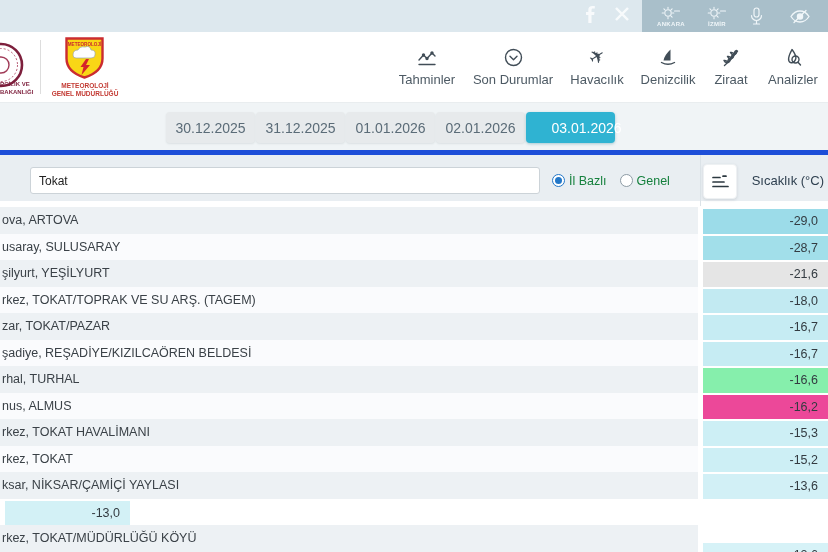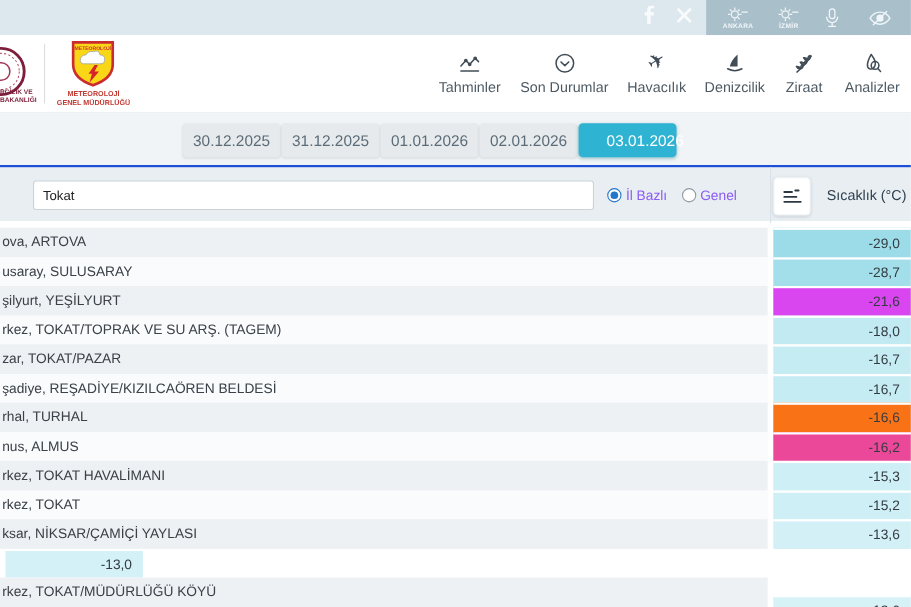--- a/index.html
+++ b/index.html
@@ -39,27 +39,27 @@
   #tabrow { left:0; top:103px; width:828px; height:47px; background:#f0f4f6; }
   #tabs { left:166px; top:9px; display:flex; gap:1px; }
   .tab { width:89px; height:31px; background:#e7eaec; border-radius:4px;
     display:flex; align-items:center; justify-content:center;
     font-size:14px; font-weight:normal; color:#5b6c78; cursor:pointer;
     box-shadow:0 1px 2px rgba(40,60,70,.10); }
   .tab.active { background:#2fb3d2; color:#fff; box-shadow:0 1px 3px rgba(30,120,140,.35);padding-left:32px; }
 
   
   #filterrow { left:0; top:150px; width:828px; height:51px; background:#e9eef2;
-    border-top:2px solid #1d4ed8; }
+    border-top:5px solid #1d4ed8; }
   #filterrow .vline { left:700px; top:0; width:1px; height:51px; background:#dce3e8; }
   #search-input { left:30px; top:12px; width:510px; height:27px; border:1px solid #ccd3d8;
     border-radius:3px; padding:0 8px; font-size:12px; color:#222; background:#fff;
     font-family:"Liberation Sans", sans-serif; outline:none; }
   #radio-group { left:552px; top:0; height:51px; display:flex; align-items:center; gap:13px;
-    font-size:12.5px; color:#8b5cf6; }
+    font-size:12.5px; color:#15803d; }
   .radio-opt { display:flex; align-items:center; gap:4px; cursor:pointer; }
   .radio-circle { width:13px; height:13px; border-radius:50%; border:1px solid #8d9ba5;
     background:#fff; position:relative; }
   .radio-opt.selected .radio-circle { border-color:#2377c8; }
   .radio-opt.selected .radio-circle::after { content:""; position:absolute; left:2px; top:2px;
     width:7px; height:7px; border-radius:50%; background:#2377c8; }
   #sort-button { left:703px; top:9px; width:34px; height:35px; background:#fff;
     border:1px solid #eef1f3; border-radius:4px; display:flex; align-items:center;
     justify-content:center; cursor:pointer; box-shadow:0 1px 3px rgba(40,60,70,.14); }
   #sort-button svg { stroke:#2c3940; stroke-width:1.7; stroke-linecap:round; }
@@ -270,41 +270,41 @@
       <div class="cell-temp" style="background-color: rgb(156, 220, 233);">-29,0</div>
     </div>
     <div class="trow even">
       <div class="cell-station">usaray, SULUSARAY</div>
       <div class="cell-gap"></div>
       <div class="cell-temp" style="background-color: rgb(162, 223, 234);">-28,7</div>
     </div>
     <div class="trow odd">
       <div class="cell-station">şilyurt, YEŞİLYURT</div>
       <div class="cell-gap"></div>
-      <div class="cell-temp" style="background-color: #d946ef; padding-left: 12px;">-21,6</div>
+      <div class="cell-temp" style="background-color: #e5e5e5; padding-left: 12px;">-21,6</div>
     </div>
     <div class="trow even">
       <div class="cell-station">rkez, TOKAT/TOPRAK VE SU ARŞ. (TAGEM)</div>
       <div class="cell-gap"></div>
       <div class="cell-temp" style="background-color: rgb(194, 234, 242);">-18,0</div>
     </div>
     <div class="trow odd">
       <div class="cell-station">zar, TOKAT/PAZAR</div>
       <div class="cell-gap"></div>
       <div class="cell-temp" style="background-color: rgb(198, 236, 243);">-16,7</div>
     </div>
     <div class="trow even">
       <div class="cell-station">şadiye, REŞADİYE/KIZILCAÖREN BELDESİ</div>
       <div class="cell-gap"></div>
       <div class="cell-temp" style="background-color: rgb(198, 236, 243);">-16,7</div>
     </div>
     <div class="trow odd">
       <div class="cell-station">rhal, TURHAL</div>
       <div class="cell-gap"></div>
-      <div class="cell-temp" style="background-color: #f97316;">-16,6</div>
+      <div class="cell-temp" style="background-color: #86efac;">-16,6</div>
     </div>
     <div class="trow even">
       <div class="cell-station">nus, ALMUS</div>
       <div class="cell-gap"></div>
       <div class="cell-temp" style="background-color: #ec4899;">-16,2</div>
     </div>
     <div class="trow odd">
       <div class="cell-station">rkez, TOKAT HAVALİMANI</div>
       <div class="cell-gap"></div>
       <div class="cell-temp" style="background-color: rgb(205, 239, 245);">-15,3</div>

